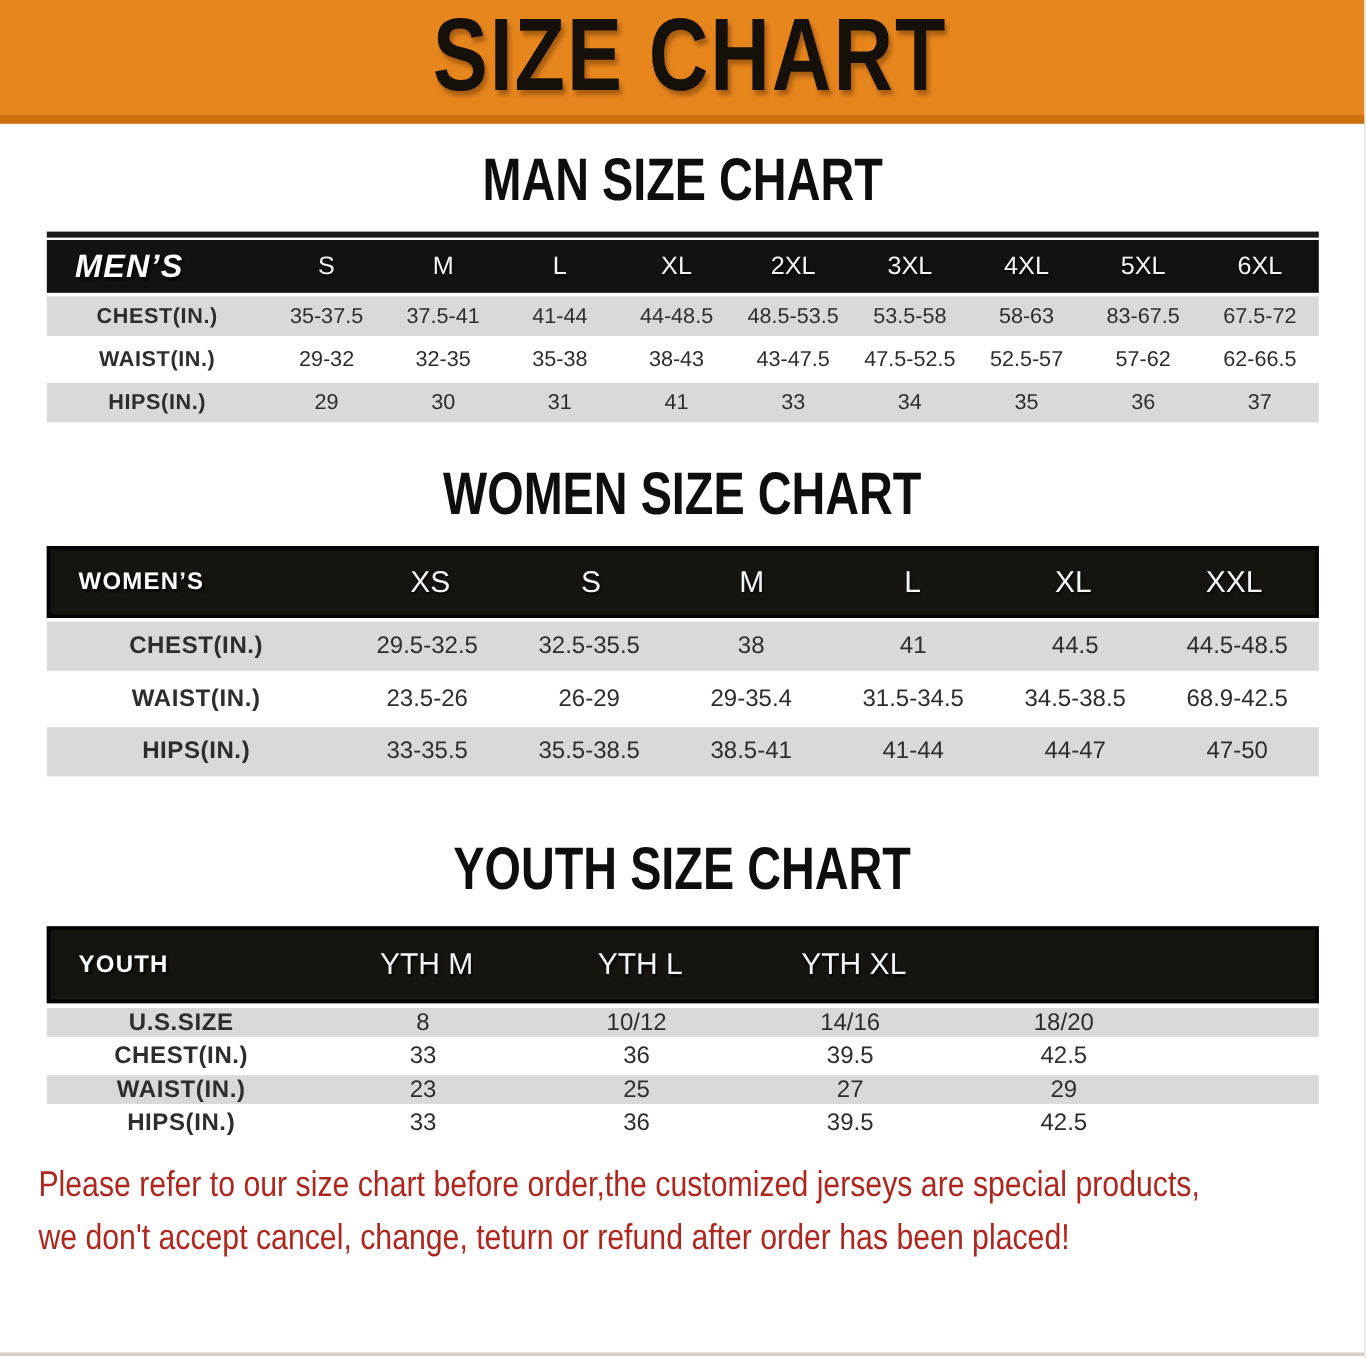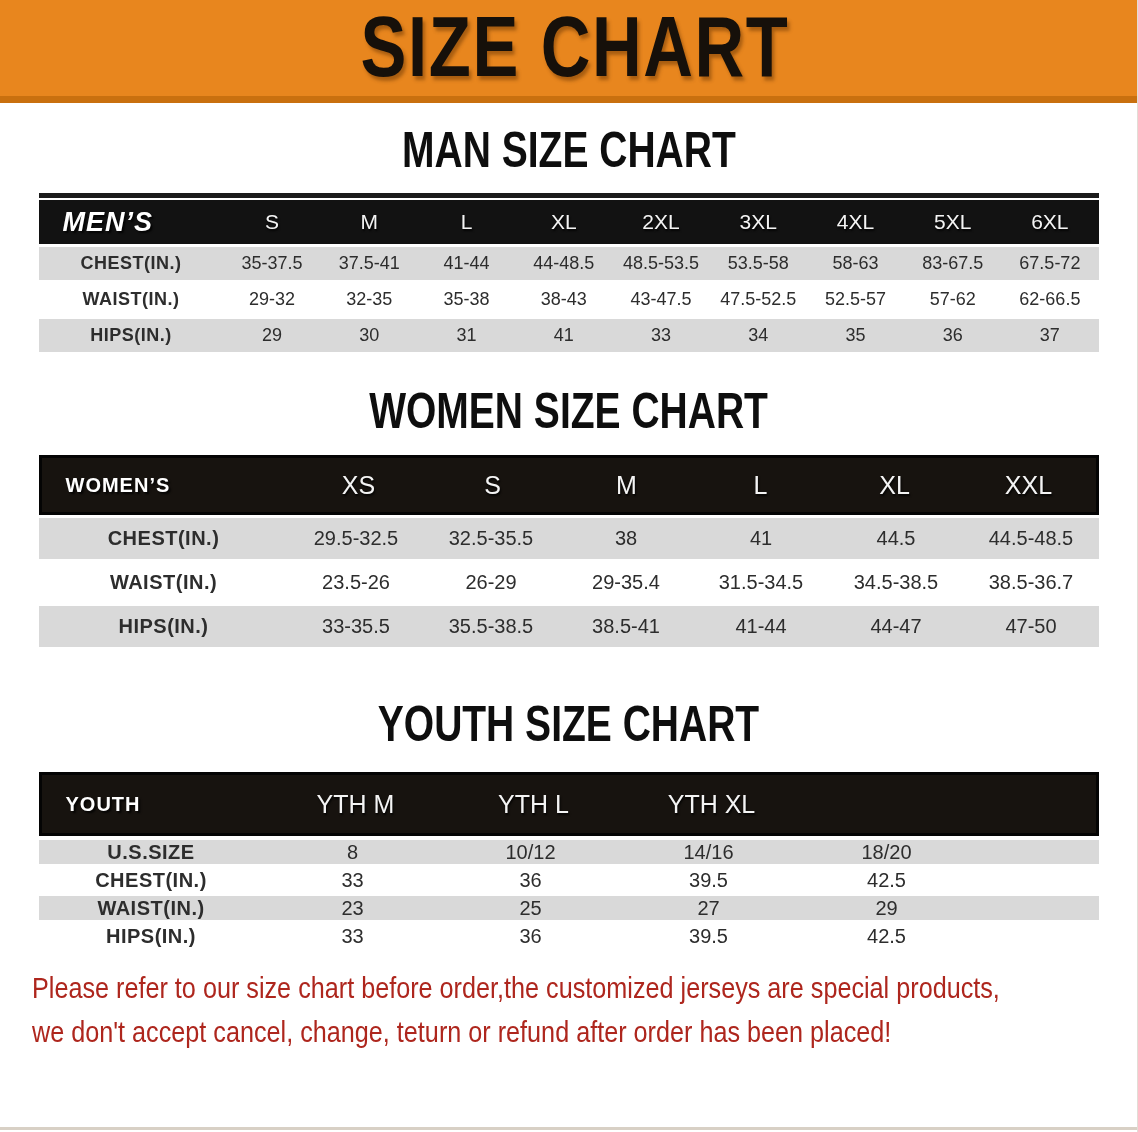--- a/index.html
+++ b/index.html
@@ -221,21 +221,21 @@
             <div class="cell">44.5</div>
             <div class="cell">44.5-48.5</div>
           </div>
           <div class="trow plain">
             <div class="cell row-label">WAIST(IN.)</div>
             <div class="cell">23.5-26</div>
             <div class="cell">26-29</div>
             <div class="cell">29-35.4</div>
             <div class="cell">31.5-34.5</div>
             <div class="cell">34.5-38.5</div>
-            <div class="cell">38.5-36.7</div>
+            <div class="cell">68.9-42.5</div>
           </div>
           <div class="trow shade">
             <div class="cell row-label">HIPS(IN.)</div>
             <div class="cell">33-35.5</div>
             <div class="cell">35.5-38.5</div>
             <div class="cell">38.5-41</div>
             <div class="cell">41-44</div>
             <div class="cell">44-47</div>
             <div class="cell">47-50</div>
           </div>

